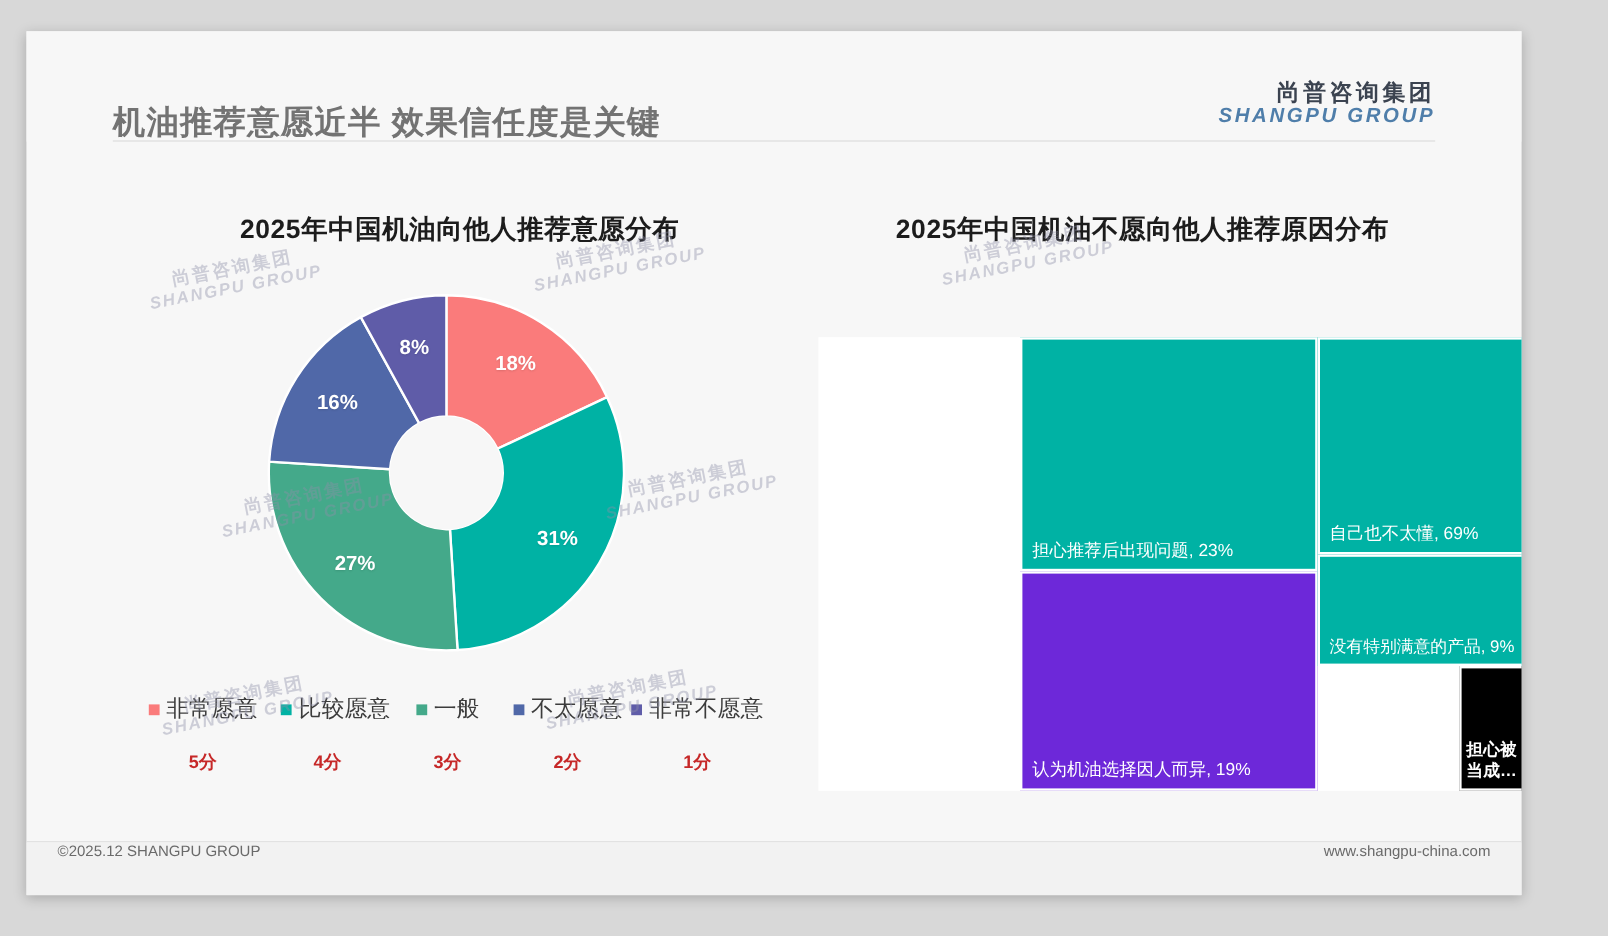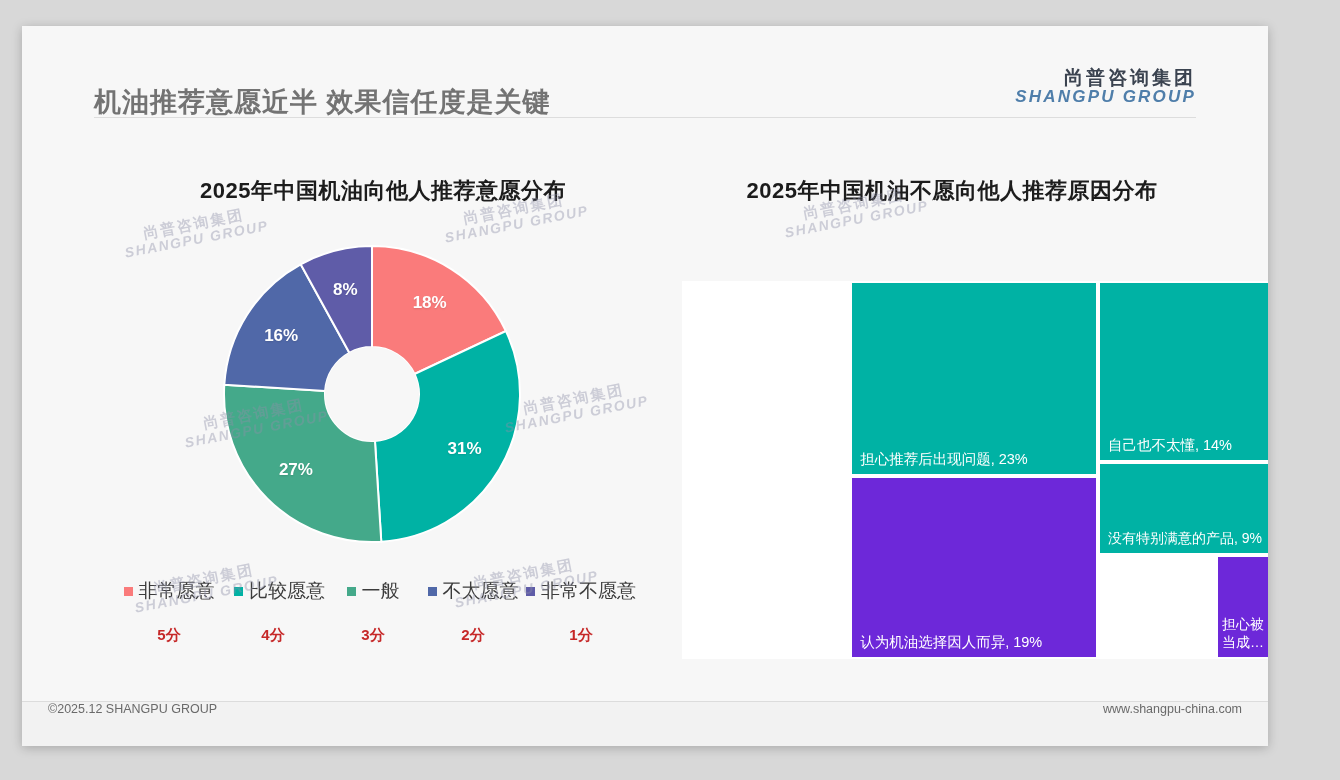--- a/index.html
+++ b/index.html
@@ -199,26 +199,26 @@
     <div class="panel-right">
       <div class="chart-title">2025年中国机油不愿向他人推荐原因分布</div>
       <div class="treemap" id="treemap">
           <div class="tile" style="left: 28.5%; top: 0%; width: 42%; height: 51.5%; background: rgb(0, 178, 164);">
             <div class="tile-label ">担心推荐后出现问题, 23%</div>
           </div>
           <div class="tile" style="left: 28.5%; top: 51.5%; width: 42%; height: 48.5%; background: #6d28d9;">
             <div class="tile-label ">认为机油选择因人而异, 19%</div>
           </div>
           <div class="tile" style="left: 70.5%; top: 0%; width: 29.5%; height: 48%; background: rgb(0, 178, 164);">
-            <div class="tile-label ">自己也不太懂, 14%</div>
+            <div class="tile-label ">自己也不太懂, 69%</div>
           </div>
           <div class="tile" style="left: 70.5%; top: 48%; width: 29.5%; height: 24.5%; background: rgb(0, 178, 164);">
             <div class="tile-label center small">没有特别满意的产品, 9%</div>
           </div>
-          <div class="tile" style="left: 90.5%; top: 72.5%; width: 9.5%; height: 27.5%; background: #6d28d9;">
+          <div class="tile" style="left: 90.5%; top: 72.5%; width: 9.5%; height: 27.5%; background: #000000; font-weight: bold;">
             <div class="tile-label tiny">担心被当成…</div>
           </div>
         </div>
     </div>
 
     <div class="footer-rule"></div>
     <div class="footer">
       <span>©2025.12 SHANGPU GROUP</span>
       <span>www.shangpu-china.com</span>
     </div>

